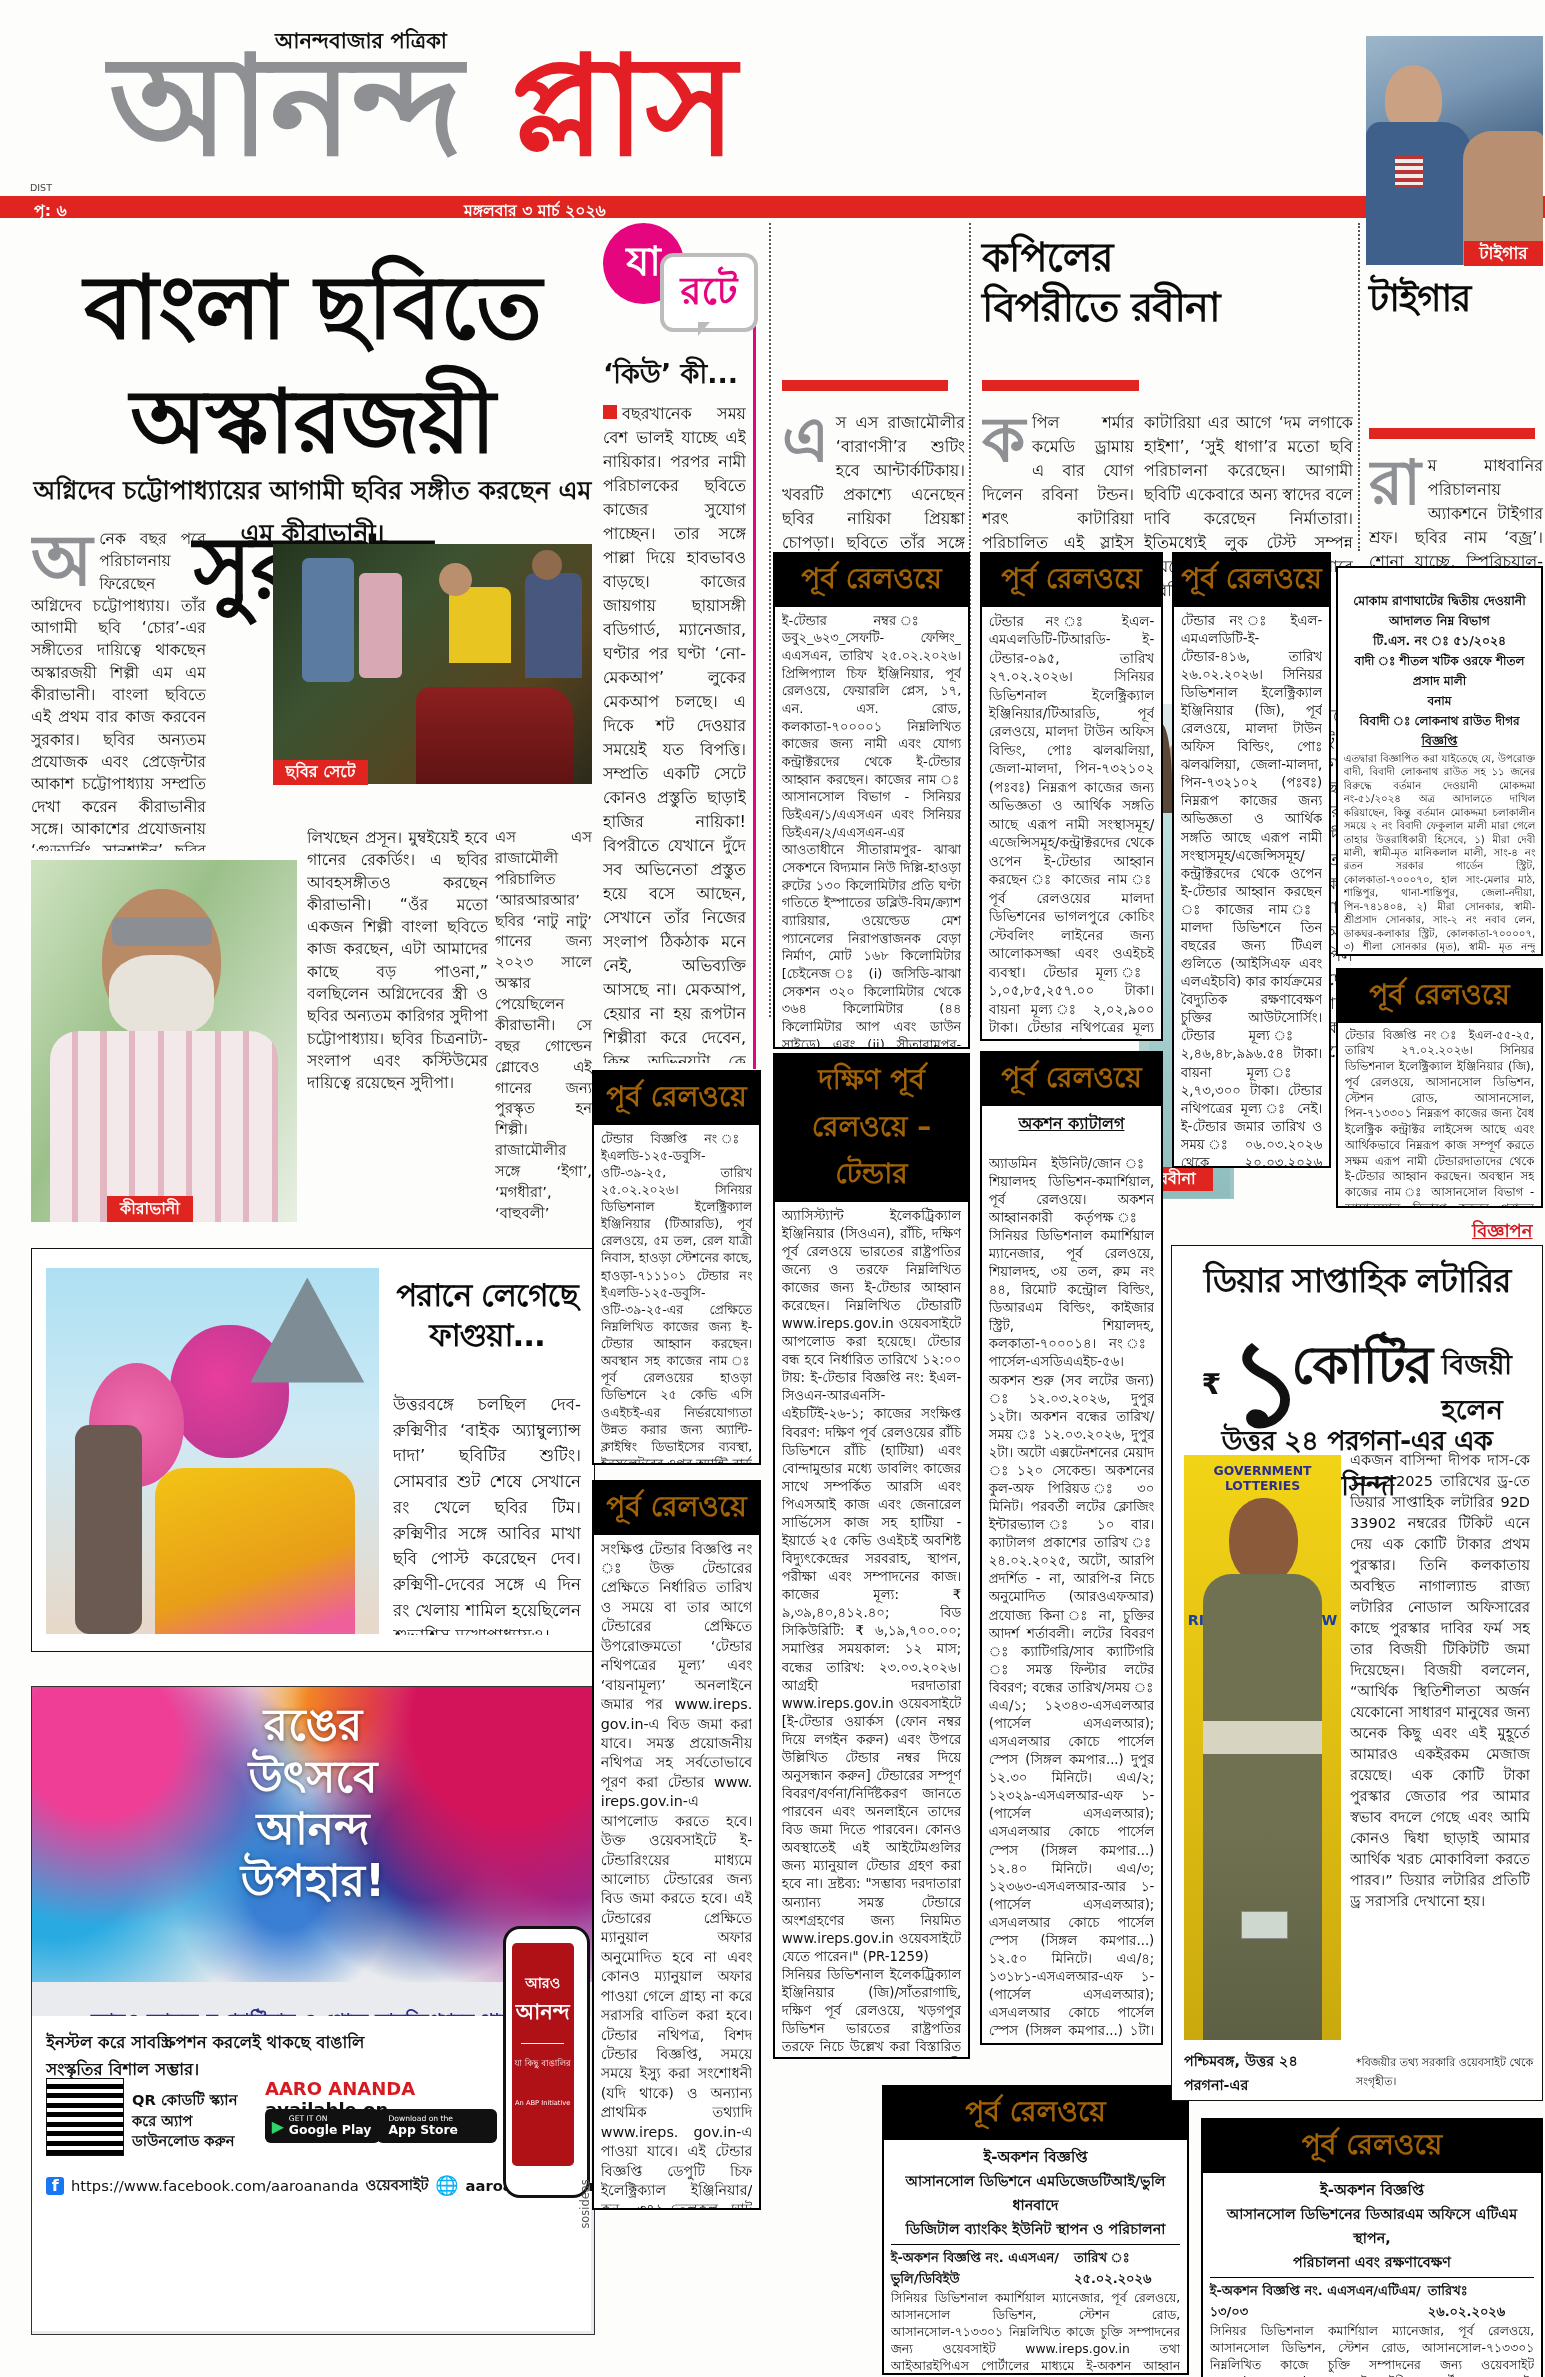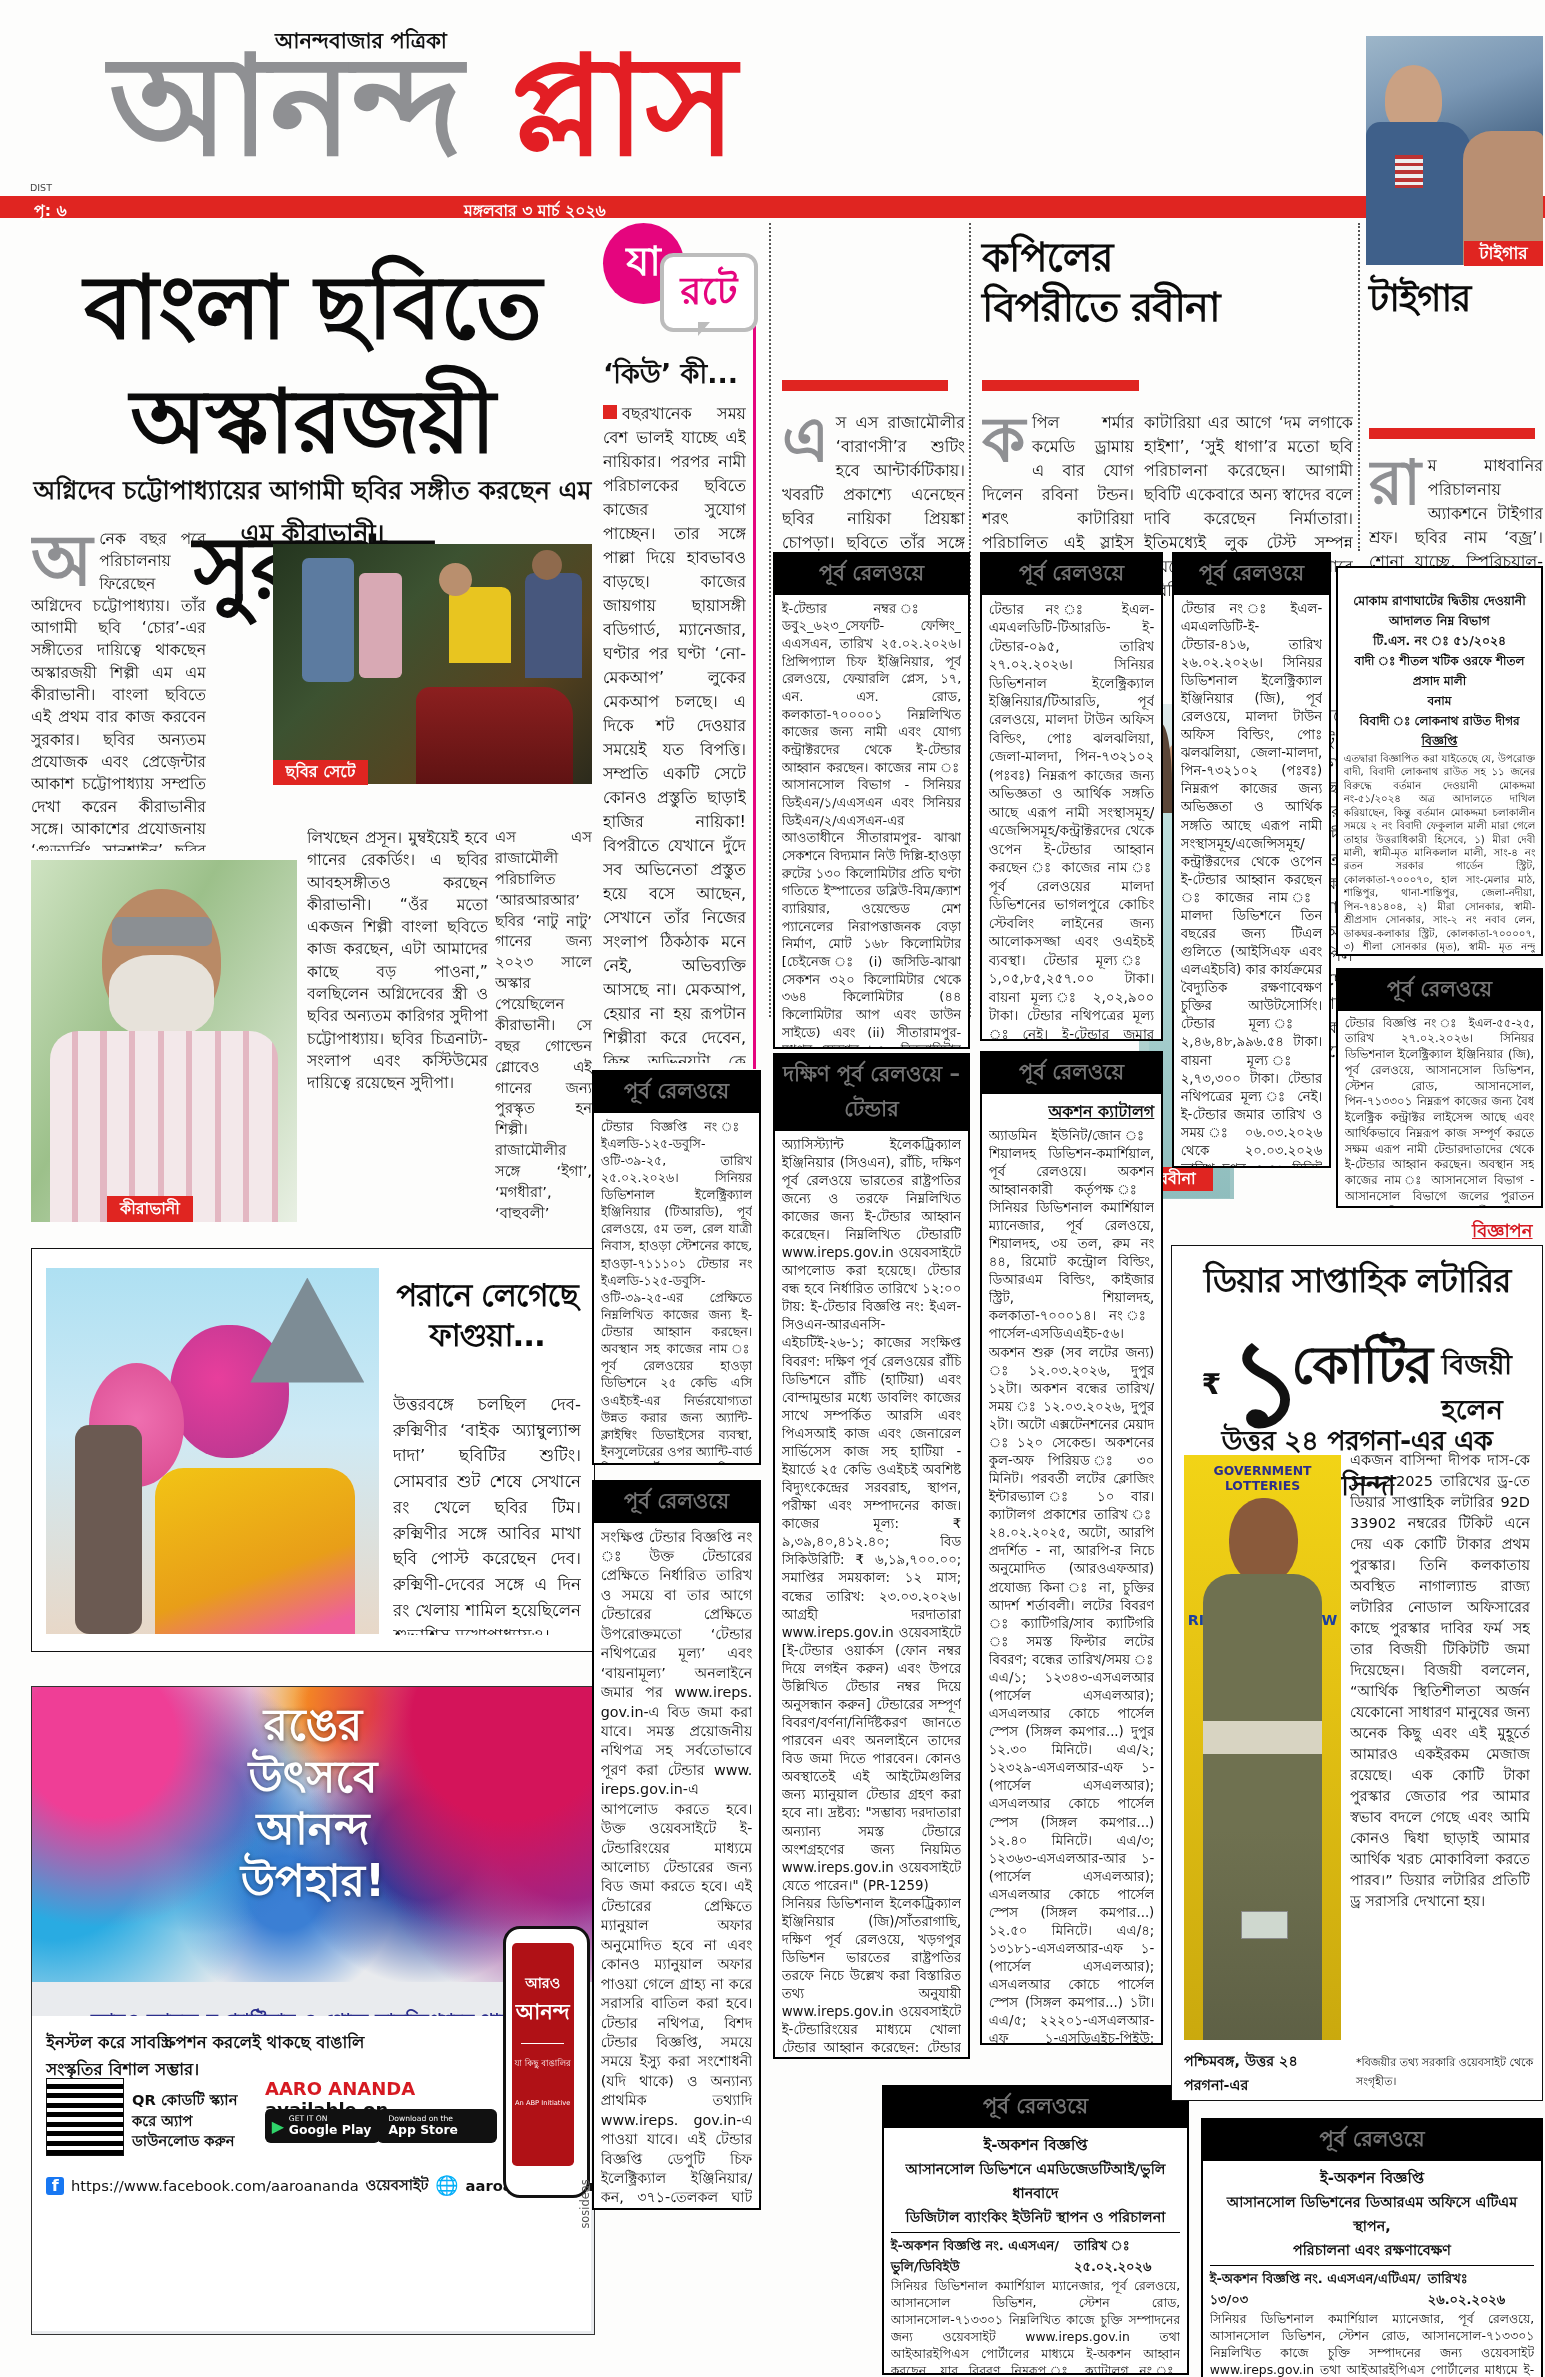--- a/index.html
+++ b/index.html
@@ -6,21 +6,21 @@
   #page{position:relative;width:1545px;height:2389px;background:#fdfdfc;font-family:"DejaVu Sans",sans-serif;color:#111;overflow:hidden;}
   .abs{position:absolute;}
   .jt{text-align:justify;}
   .body-txt{font-size:15.7px;line-height:1.42;overflow:hidden;}
   .headline{font-weight:bold;color:#0b0b0b;letter-spacing:-1px;}
   .redbar{background:#e02521;}
   .red-label{background:#e02521;color:#fff;font-weight:bold;display:flex;align-items:center;justify-content:center;}
   .photo{overflow:hidden;}
   .caption-label{position:absolute;background:#e02521;color:#fff;font-weight:bold;font-size:16px;display:flex;align-items:center;justify-content:center;}
   .notice{position:absolute;border:2.4px solid #000;background:#fff;padding:4.8px 6.7px;box-sizing:border-box;overflow:hidden;}
-  .notice .nh{background:#000;color:#737373;text-align:center;font-weight:bold;font-size:21px;padding:2.9px 0;margin:-4.8px -6.7px 4.8px -6.7px;}
+  .notice .nh{background:#000;color:#a16207;text-align:center;font-weight:bold;font-size:28px;padding:2.9px 0;margin:-4.8px -6.7px 4.8px -6.7px;}
   .notice .nb{font-size:14px;line-height:1.36;text-align:justify;overflow:hidden;}
   .ficon{display:inline-flex;width:21px;height:21px;background:#1877f2;color:#fff;align-items:center;justify-content:center;font-size:16px;font-weight:bold;border-radius:2.9px;flex:0 0 auto;}
   .dotted-v{border-left:2.9px dotted #555;}
   .dropcap{float:left;font-weight:bold;color:#8f9093;line-height:.85;margin:2.9px 6.7px 0 0;}
   .nsub{text-align:center;font-weight:bold;}
 </style>
 </head>
 <body>
 
 <div id="page">
@@ -244,21 +244,21 @@
         <div class="nb" style="font-size:14.3px;white-space:pre-line;">সংক্ষিপ্ত টেন্ডার বিজ্ঞপ্তি নং ঃ উক্ত টেন্ডারের প্রেক্ষিতে নির্ধারিত তারিখ ও সময়ে বা তার আগে টেন্ডারের প্রেক্ষিতে উপরোক্তমতো ‘টেন্ডার নথিপত্রের মূল্য’ এবং ‘বায়নামূল্য’ অনলাইনে জমার পর www.ireps. gov.in-এ বিড জমা করা যাবে। সমস্ত প্রয়োজনীয় নথিপত্র সহ সর্বতোভাবে পূরণ করা টেন্ডার www. ireps.gov.in-এ আপলোড করতে হবে। উক্ত ওয়েবসাইটে ই-টেন্ডারিংয়ের মাধ্যমে আলোচ্য টেন্ডারের জন্য বিড জমা করতে হবে। এই টেন্ডারের প্রেক্ষিতে ম্যানুয়াল অফার অনুমোদিত হবে না এবং কোনও ম্যানুয়াল অফার পাওয়া গেলে গ্রাহ্য না করে সরাসরি বাতিল করা হবে। টেন্ডার নথিপত্র, বিশদ টেন্ডার বিজ্ঞপ্তি, সময়ে সময়ে ইস্যু করা সংশোধনী (যদি থাকে) ও অন্যান্য প্রাথমিক তথ্যাদি www.ireps. gov.in-এ পাওয়া যাবে। এই টেন্ডার বিজ্ঞপ্তি ডেপুটি চিফ ইলেক্ট্রিক্যাল ইঞ্জিনিয়ার/কন, ৩৭১-তেলকল ঘাট রোড, হাওড়া-৭১১১০১-এর অফিসের নোটিস বোর্ডেও দেখা যাবে। </div>
       </div>
       <div class="notice" style="left: 773px; top: 1053px; width: 197px; height: 1006px;">
         <div class="nh">দক্ষিণ পূর্ব রেলওয়ে – টেন্ডার</div>
         <div class="nb" style="font-size:13.3px;white-space:pre-line;">অ্যাসিস্ট্যান্ট ইলেকট্রিক্যাল ইঞ্জিনিয়ার (সিওএন), রাঁচি, দক্ষিণ পূর্ব রেলওয়ে ভারতের রাষ্ট্রপতির জন্যে ও তরফে নিম্নলিখিত কাজের জন্য ই-টেন্ডার আহ্বান করেছেন। নিম্নলিখিত টেন্ডারটি www.ireps.gov.in ওয়েবসাইটে আপলোড করা হয়েছে। টেন্ডার বন্ধ হবে নির্ধারিত তারিখে ১২:০০ টায়: ই-টেন্ডার বিজ্ঞপ্তি নং: ইএল-সিওএন-আরএনসি-এইচটিই-২৬-১; কাজের সংক্ষিপ্ত বিবরণ: দক্ষিণ পূর্ব রেলওয়ের রাঁচি ডিভিশনে রাঁচি (হাটিয়া) এবং বোন্দামুন্ডার মধ্যে ডাবলিং কাজের সাথে সম্পর্কিত আরসি এবং পিএসআই কাজ এবং জেনারেল সার্ভিসেস কাজ সহ হাটিয়া - ইয়ার্ডে ২৫ কেভি ওএইচই অবশিষ্ট বিদ্যুৎকেন্দ্রের সরবরাহ, স্থাপন, পরীক্ষা এবং সম্পাদনের কাজ। কাজের মূল্য: ₹ ৯,৩৯,৪০,৪১২.৪০; বিড সিকিউরিটি: ₹ ৬,১৯,৭০০.০০; সমাপ্তির সময়কাল: ১২ মাস; বন্ধের তারিখ: ২৩.০৩.২০২৬। আগ্রহী দরদাতারা www.ireps.gov.in ওয়েবসাইটে [ই-টেন্ডার ওয়ার্কস (ফোন নম্বর দিয়ে লগইন করুন) এবং উপরে উল্লিখিত টেন্ডার নম্বর দিয়ে অনুসন্ধান করুন] টেন্ডারের সম্পূর্ণ বিবরণ/বর্ণনা/নির্দিষ্টকরণ জানতে পারবেন এবং অনলাইনে তাদের বিড জমা দিতে পারবেন। কোনও অবস্থাতেই এই আইটেমগুলির জন্য ম্যানুয়াল টেন্ডার গ্রহণ করা হবে না। দ্রষ্টব্য: "সম্ভাব্য দরদাতারা অন্যান্য সমস্ত টেন্ডারে অংশগ্রহণের জন্য নিয়মিত www.ireps.gov.in ওয়েবসাইটে যেতে পারেন।" (PR-1259)
 সিনিয়র ডিভিশনাল ইলেকট্রিক্যাল ইঞ্জিনিয়ার (জি)/সাঁতরাগাছি, দক্ষিণ পূর্ব রেলওয়ে, খড়গপুর ডিভিশন ভারতের রাষ্ট্রপতির তরফে নিচে উল্লেখ করা বিস্তারিত তথ্য অনুযায়ী www.ireps.gov.in ওয়েবসাইটে ই-টেন্ডারিংয়ের মাধ্যমে খোলা টেন্ডার আহ্বান করেছেন: টেন্ডার বিজ্ঞপ্তি নম্বর: ইলেক্ট-সিএইচজি-ওটি-২৫-২৬-আরএমপিইউ১; কাজের নাম: তিন (৩) বছরের জন্য কোচ রক্ষণাবেক্ষণ ডিপোতে (সাঁতরাগাছি, শালিমার এবং পদ্মপুকুর) এলএইচবি/এসজি এসি কোচের ছাদে মাউন্ট করা প্যাকেজ ইউনিট (আরএমপিইউ) -এর জন্য সার্বিক বার্ষিক রক্ষণাবেক্ষণ চুক্তি (সিএএমসি); টেন্ডার মূল্য: ₹ ১৫,০৮,৪৯,৭৪১.০৭; ইএমডি/বিড সিকিউরিটি: ₹ ৯,০৪,৩০০.০০; টেন্ডার নথির মূল্য: শূন্য; টেন্ডার বন্ধের তারিখ ও সময়: ২৩/০৩/২০২৬ তারিখে ১১:০০ টায়; যোগ্য ঠিকাদারদের www.ireps.gov.in ওয়েবসাইটে শুধুমাত্র অনলাইনের মাধ্যমে আবেদন করার জন্য অনুরোধ করা হচ্ছে। এই টেন্ডারের জন্য কোনও অফলাইন টেন্ডার গ্রহণ করা হবে না। বিস্তারিত জানার জন্য ডকুমেন্ট সেকশনে আপলোড করা টেন্ডার নথিটি মনোযোগ সহকারে পড়ুন। টেন্ডার বিজ্ঞপ্তি, টেন্ডার নথি এবং অন্যান্য বিবরণ www.ireps.gov.in ওয়েবসাইটে দেওয়া আছে। (PR-1255)
 ভারতের রাষ্ট্রপতির জন্যে ও তরফে, চিফ ইঞ্জিনিয়ার (সিওএন)/II/দক্ষিণ পূর্ব রেলওয়ে, গার্ডেন রিচ কলকাতা-৭০০০৪৩ নিম্নলিখিত কাজের জন্য ই-টেন্ডার আহ্বান করেছেন। নিম্নলিখিত দরপত্র www.ireps.gov.in ওয়েবসাইটে আপলোড করা হয়েছে। টেন্ডার বন্ধ হবে নির্ধারিত তারিখে ১২:০০ টায় : ই-টেন্ডার নোটিশ নং: ৪৬২৪-জিআরসি-সিই-সি-আইআই-০৮-২০২৬; কাজের সংক্ষিপ্ত বিবরণ: ডেপুটি সিই/সিওএন/আদ্রার এখতিয়ারাধীন বার্নপুর-চান্ডিল তৃতীয় লাইন প্রকল্পের সাথে সম্পর্কিত নিমডিহ, বিরামডি, উরমা, কান্টাডি, টামনায় ইয়ার্ড পুনর্নির্মাণের কাজ সম্পাদন। আনুমানিক খরচ: ₹ ৮৪.৮৭ কোটি; বিড সিকিউরিটি: ₹ ৪৩,৯৩,৫০০.০০; সমাপ্তির সময়কাল: ৩০ মাস; বন্ধের তারিখ: ২৭.০৩.২০২৬; আগ্রহী দরদাতারা দরপত্রের সম্পূর্ণ বিবরণ/বিবরণ/স্পেসিফিকেশনের জন্য www.ireps.gov.in ওয়েবসাইটটি দেখতে পারেন এবং অনলাইনে তাদের দরপত্র জমা দিতে পারেন। কোনও অবস্থাতেই এই আইটেমগুলির জন্য ম্যানুয়াল টেন্ডার গ্রহণ করা হবে না। দ্রষ্টব্য: "সম্ভাব্য দরদাতারা অন্যান্য সমস্ত টেন্ডারে অংশগ্রহণের জন্য নিয়মিত www.ireps.gov.in ওয়েবসাইটটি দেখতে পারেন।" (PR-1251)</div>
       </div>
       <div class="notice" style="left: 980px; top: 1051px; width: 183px; height: 994px;">
         <div class="nh">পূর্ব রেলওয়ে</div>
-        <div class="nsub" style="font-size:16px;text-decoration:underline;margin-bottom:1px;text-align:right;">অকশন ক্যাটালগ</div>
+        <div class="nsub" style="font-size:16px;text-decoration:underline;margin-bottom:17px;">অকশন ক্যাটালগ</div>
         <div class="nb" style="font-size:13.3px;white-space:pre-line;">অ্যাডমিন ইউনিট/জোন ঃ শিয়ালদহ ডিভিশন-কমার্শিয়াল, পূর্ব রেলওয়ে। অকশন আহ্বানকারী কর্তৃপক্ষ ঃ সিনিয়র ডিভিশনাল কমার্শিয়াল ম্যানেজার, পূর্ব রেলওয়ে, শিয়ালদহ, ৩য় তল, রুম নং ৪৪, রিমোট কন্ট্রোল বিল্ডিং, ডিআরএম বিল্ডিং, কাইজার স্ট্রিট, শিয়ালদহ, কলকাতা-৭০০০১৪। নং ঃ পার্সেল-এসডিএএইচ-৫৬। অকশন শুরু (সব লটের জন্য) ঃ ১২.০৩.২০২৬, দুপুর ১২টা। অকশন বন্ধের তারিখ/সময় ঃ ১২.০৩.২০২৬, দুপুর ২টা। অটো এক্সটেনশনের মেয়াদ ঃ ১২০ সেকেন্ড। অকশনের কুল-অফ পিরিয়ড ঃ ৩০ মিনিট। পরবর্তী লটের ক্লোজিং ইন্টারভ্যাল ঃ ১০ বার। ক্যাটালগ প্রকাশের তারিখ ঃ ২৪.০২.২০২৫, অটো, আরপি প্রদর্শিত - না, আরপি-র নিচে অনুমোদিত (আরওএফআর) প্রযোজ্য কিনা ঃ না, চুক্তির আদর্শ শর্তাবলী। লটের বিবরণ ঃ ক্যাটিগরি/সাব ক্যাটিগরি ঃ সমস্ত ফিল্টার লটের বিবরণ; বন্ধের তারিখ/সময় ঃ এএ/১; ১২৩৪৩-এসএলআর (পার্সেল এসএলআর); এসএলআর কোচে পার্সেল স্পেস (সিঙ্গল কমপার...) দুপুর ১২.৩০ মিনিটে। এএ/২; ১২৩২৯-এসএলআর-এফ ১-(পার্সেল এসএলআর); এসএলআর কোচে পার্সেল স্পেস (সিঙ্গল কমপার...) ১২.৪০ মিনিটে। এএ/৩; ১২৩৬৩-এসএলআর-আর ১-(পার্সেল এসএলআর); এসএলআর কোচে পার্সেল স্পেস (সিঙ্গল কমপার...) ১২.৫০ মিনিটে। এএ/৪; ১৩১৮১-এসএলআর-এফ ১-(পার্সেল এসএলআর); এসএলআর কোচে পার্সেল স্পেস (সিঙ্গল কমপার...) ১টা। এএ/৫; ২২২০১-এসএলআর-এফ ১-এসডিএইচ-পিইউ; এসএলআর কোচে পার্সেল স্পেস (সিঙ্গল কমপার...); ১২.০৩.২০২৬। এএ/৬; ১৩১৩৭-এসএলআর-এফ ১-কেওএএ-এএমএইচ-২৬-১; কোচে পার্সেল স্পেস (সিঙ্গল কমপার...); ১২.০৩.২০২৬। ১৫২৩৩-এসএলআর-এফ ১-কেওএএ-ডিবিজি-২৬-১ (পার্সেল); পার্সেল স্পেস (সিঙ্গল কমপার...); ১২.০৩.২০২৬ তারিখ। ১৩১৬৫-এসএলআর-এফ ১-কেওএএ-এসএমআই-২৬-১ (পার্সেল); পার্সেল স্পেস (সিঙ্গল কমপার...); ১২.০৩.২০২৬ তারিখ। ২২৫৮৭-এসএলআর-এফ ১-এসডিএএইচ-বিএনআরএস-২৬-১; কোচে পার্সেল স্পেস (সিঙ্গল কমপার...); ১২.০৩.২০২৬। ১৩১৫১-১৩১৫২-ভিপি-১-কেওএএ-জেএটি-২৬-১ (পার্সেল) স্পেস; ১২.০৩.২০২৬ তারিখ, দুপুর ২টায়। রেট ইউনিট ঃ প্রতি ট্রিপের জন্য প্রতি ট্রিপ লাইসেন্সিং ফি এবং সিকোয়েন্স নং এবি/১-এর জন্য ট্রিপ/দিন ঃ সিকোয়েন্স নং এএ/১-এর জন্য ১০৯৬; এএ/২, এএ/৮ ও এএ/৯-এর জন্য ৪৭০; এএ/৫-এর জন্য ৪৬৯; এএ/৭-এর জন্য ৯৩৯। ন্যূনতম বৃদ্ধি ঃ সব সিকোয়েন্স নং-এর জন্য ০.২%। ১০%। প্রয়োজনীয় টার্নওভার ঃ সব সিকোয়েন্স নং-এর জন্য না। লটের অবস্থা ঃ সব সিকোয়েন্স নং-এর জন্য।</div>
       </div>
       <div class="notice" style="left: 1336px; top: 968px; width: 207px; height: 240px;">
         <div class="nh">পূর্ব রেলওয়ে</div>
         <div class="nb" style="font-size:11.6px;white-space:pre-line;">টেন্ডার বিজ্ঞপ্তি নং ঃ ইএল-৫৫-২৫, তারিখ ২৭.০২.২০২৬। সিনিয়র ডিভিশনাল ইলেক্ট্রিক্যাল ইঞ্জিনিয়ার (জি), পূর্ব রেলওয়ে, আসানসোল ডিভিশন, স্টেশন রোড, আসানসোল, পিন-৭১৩৩০১ নিম্নরূপ কাজের জন্য বৈধ ইলেক্ট্রিক কন্ট্রাক্টর লাইসেন্স আছে এবং আর্থিকভাবে নিম্নরূপ কাজ সম্পূর্ণ করতে সক্ষম এরূপ নামী টেন্ডারদাতাদের থেকে ই-টেন্ডার আহ্বান করছেন। অবস্থান সহ কাজের নাম ঃ আসানসোল বিভাগ - আসানসোল বিভাগে জলের পুরাতন পাম্প প্রতিস্থাপন এবং স্থায়ী পাম্পের ব্যবস্থা। টেন্ডার মূল্য ঃ ১,৬৮,৬৪,৮৩০.০০ টাকা। বায়না মূল্য ঃ ২,৩৪,৩০০ টাকা। টেন্ডার নথির মূল্য ঃ শূন্য। কাজ শেষ করার সময়সীমা ঃ ১২ মাস। বন্ধের ও খোলার তারিখ ও সময় ঃ ২৭.০৩.২০২৬ তারিখ সকাল ১১টা। রেলওয়ের ওয়েবসাইট www.ireps.gov.in-এ সম্পূর্ণ বিবরণ দেখা যাবে। </div>
       </div>
       <div class="notice" style="left: 882px; top: 2085px; width: 307px; height: 290px;">
         <div class="nh">পূর্ব রেলওয়ে</div>
         <div class="nsub" style="font-size:15px;">ই-অকশন বিজ্ঞপ্তি</div>
         <div class="nsub" style="font-size:14.3px;">আসানসোল ডিভিশনে এমডিজেডটিআই/ভুলি ধানবাদে</div>

